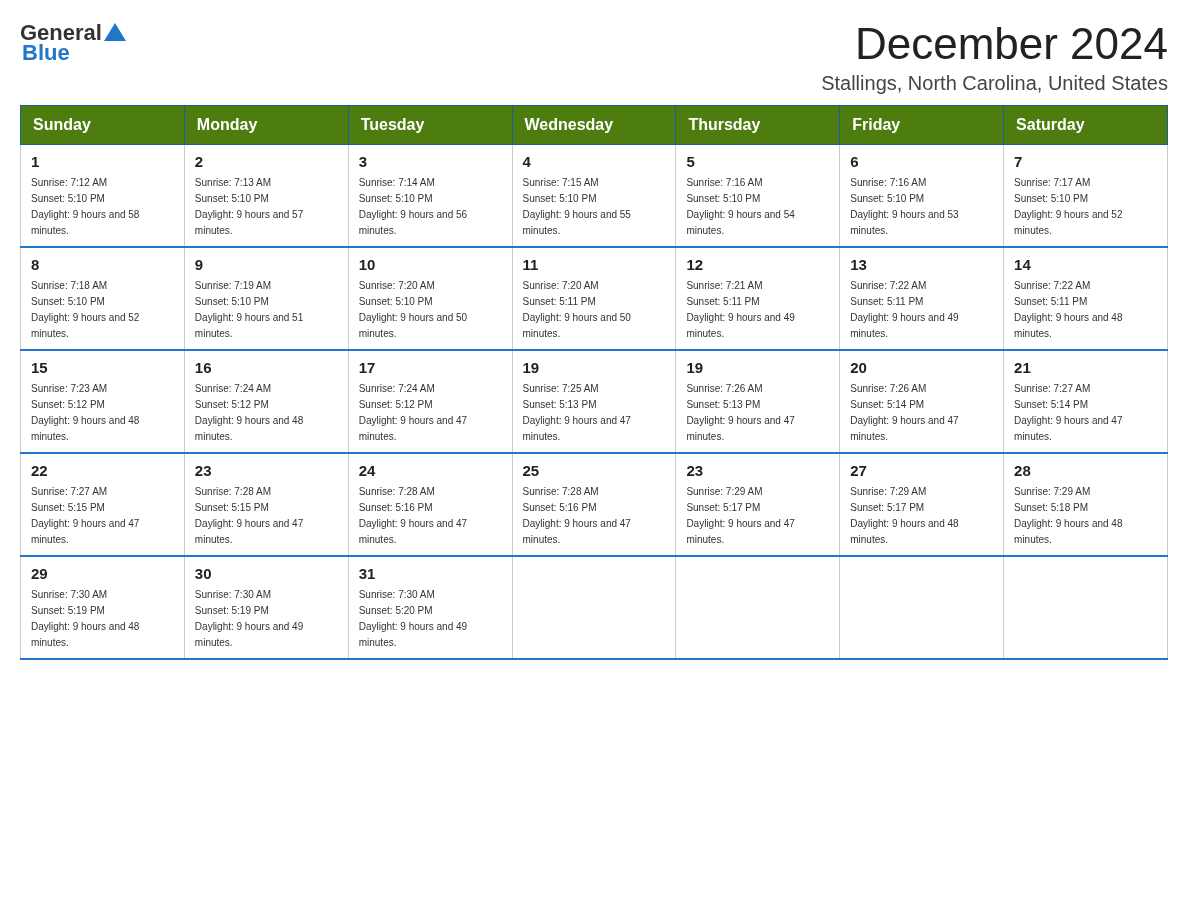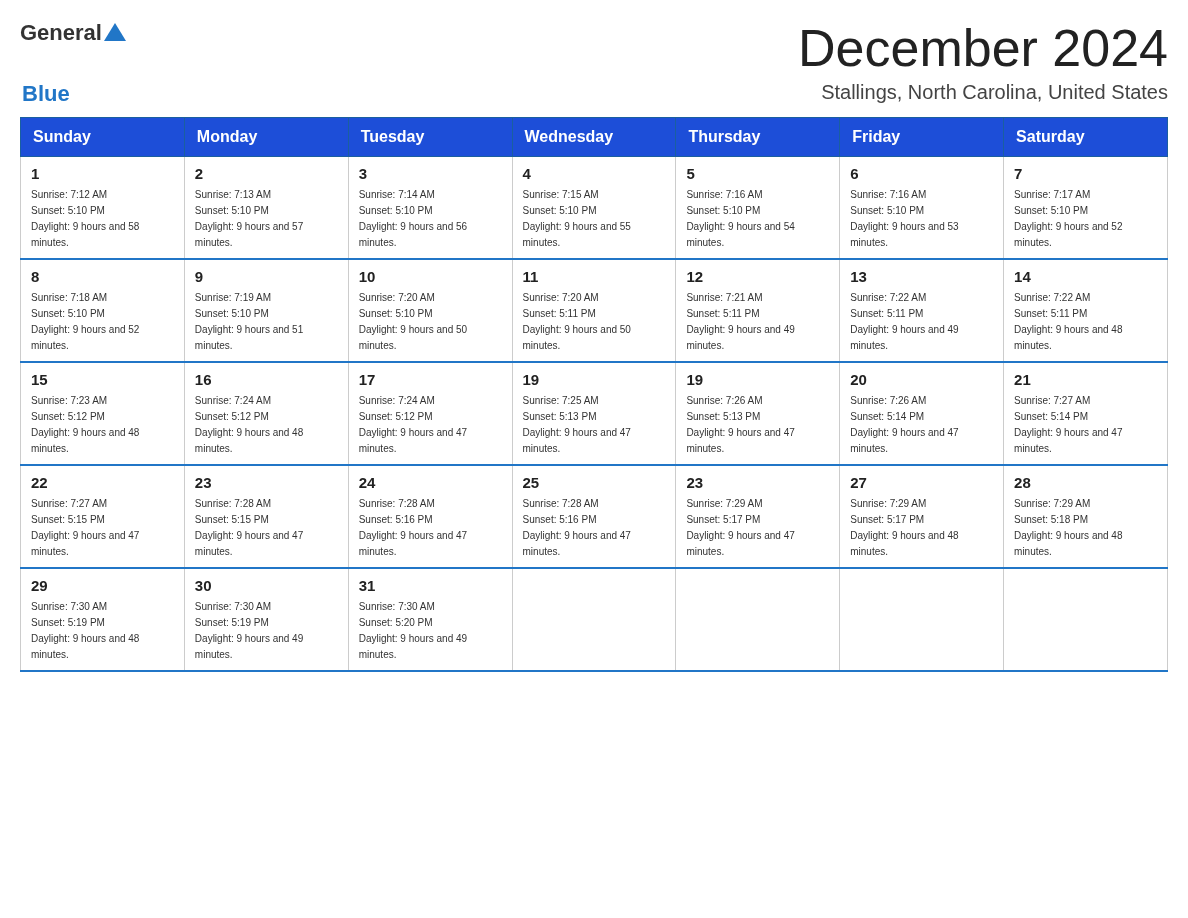--- a/index.html
+++ b/index.html
@@ -28,38 +28,38 @@
     }
     .logo-text-blue {
       font-size: 22px;
       font-weight: bold;
       color: #2176c7;
     }
     .title-area {
       text-align: right;
     }
     .month-title {
-      font-size: 52px;
+      font-size: 44px;
       font-weight: normal;
       color: #222;
       line-height: 1.1;
     }
     .location-subtitle {
       font-size: 20px;
       color: #444;
       margin-top: 4px;
       margin-left: 11px;
     }
     .calendar-table {
       width: 100%;
       border-collapse: collapse;
       border: 1px solid #aaa;
     }
     .calendar-table thead tr th {
-      background-color: #1d4ed8;
+      background-color: #4d7c0f;
       color: #fff;
       font-size: 16px;
       font-weight: bold;
       padding: 10px 12px;
       text-align: left;
       border: 1px solid #1a5fa0;
     }
     .calendar-table tbody tr td {
       vertical-align: top;
       padding: 8px 10px;
@@ -86,21 +86,21 @@
     }
     .empty-cell {
       background: #fff;
     }
   </style>
 </head>
 <body>
 
 <div class="header-area">
   <div class="logo">
-    <div style="display:flex; flex-direction:column; align-items:flex-start;gap:41px;">
+    <div style="display:flex; flex-direction:column; align-items:flex-start;">
       <div style="display:flex; align-items:center;">
         <span class="logo-text-general">General</span>
         <svg width="22" height="22" viewBox="0 0 22 22" style="margin-left:2px; margin-top:-2px;">
           <polygon points="11,2 22,20 0,20" fill="#2176c7"></polygon>
         </svg>
       </div>
       <span class="logo-text-blue" style="margin-top:-6px; margin-left:2px;">Blue</span>
     </div>
   </div>
   <div class="title-area">

